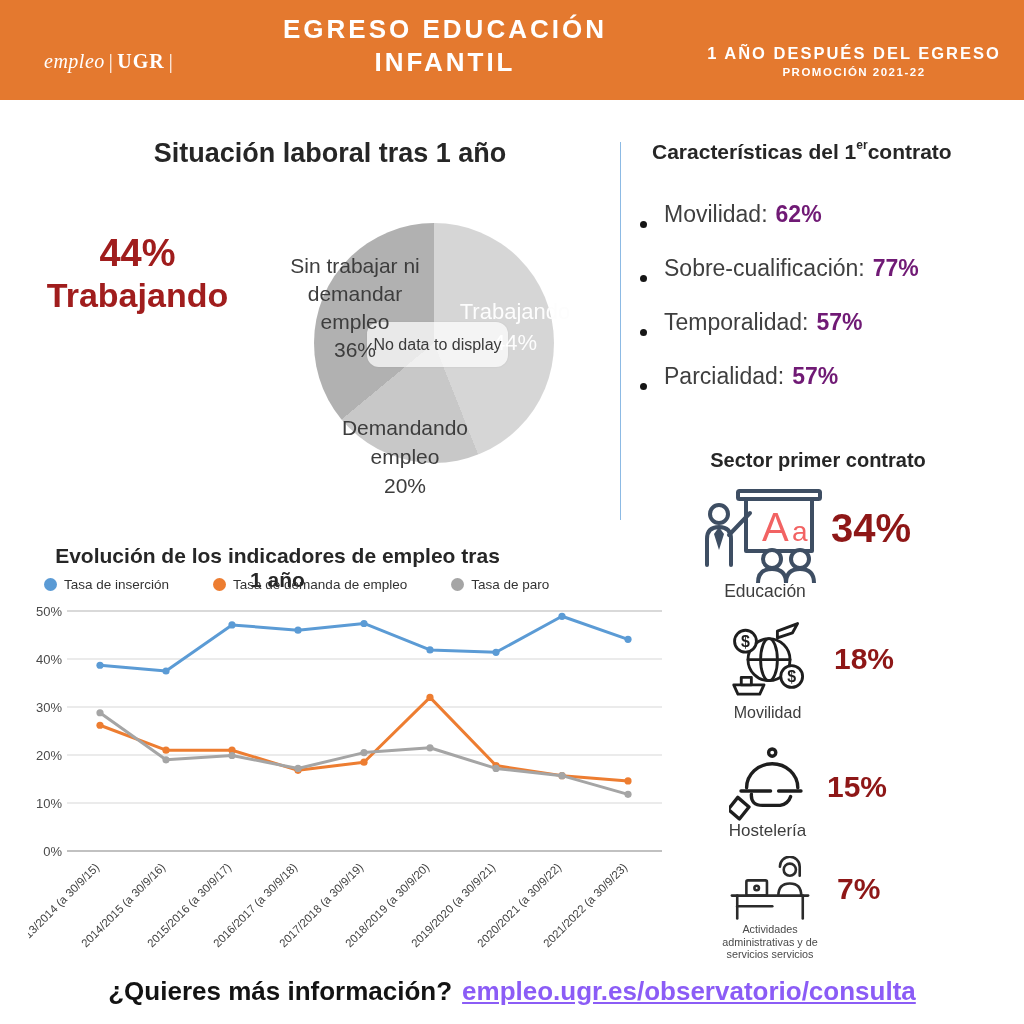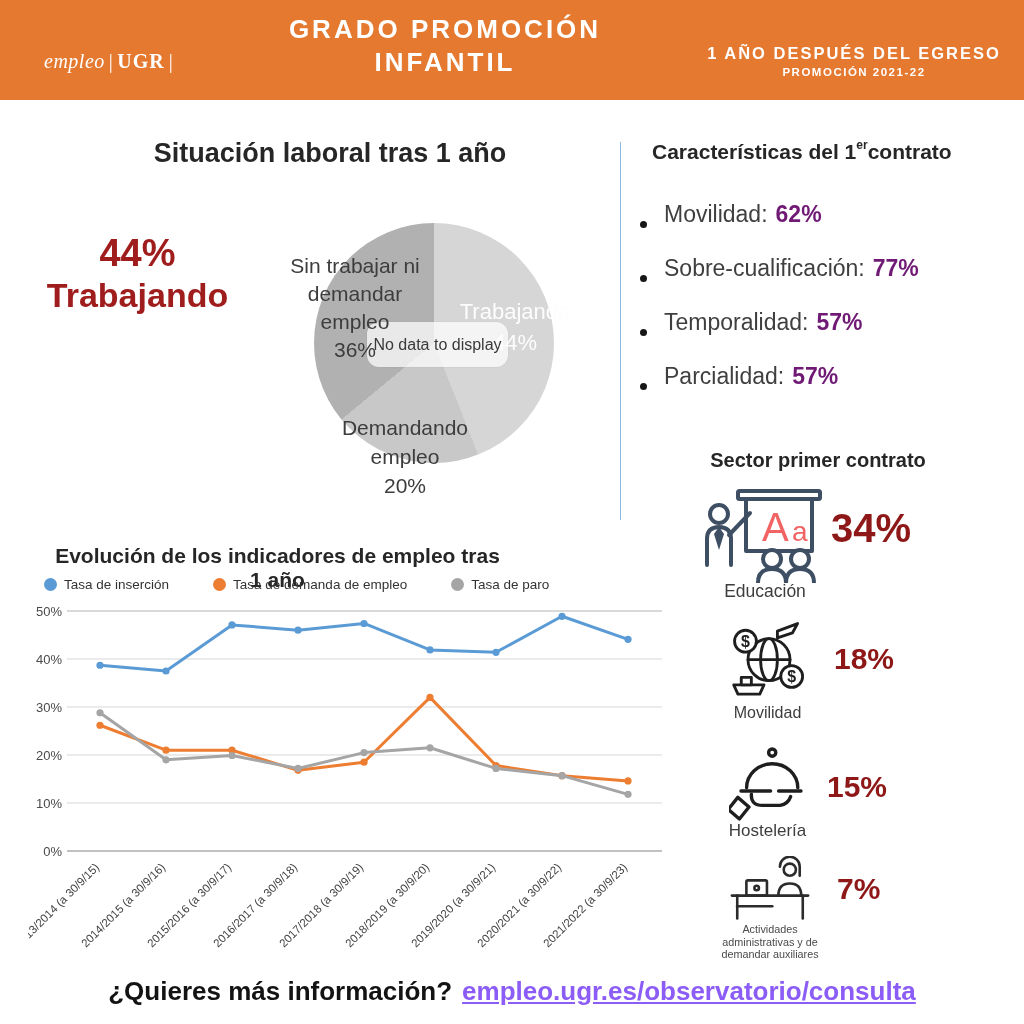--- a/index.html
+++ b/index.html
@@ -69,21 +69,21 @@
 </style>
 </head>
 <body>
 
 <div id="stage">
 
   <div class="abs header" style="background: rgb(228, 121, 47);">
     <div class="abs logo">
       <span class="empleo">empleo</span><span class="bar">|</span><span class="ugr">UGR</span><span class="bar">|</span>
     </div>
-    <div class="abs hdr-title pre">GRADO PROMOCIÓN
+    <div class="abs hdr-title pre">EGRESO EDUCACIÓN
 INFANTIL</div>
     <div class="abs hdr-right">
       <div class="l1">1 AÑO DESPUÉS DEL EGRESO</div>
       <div class="l2">PROMOCIÓN 2021-22</div>
     </div>
   </div>
 
   <div class="abs sec-h sit-h">Situación laboral tras 1 año</div>
   <div class="abs highlight">
     <div class="v">44%</div>
@@ -199,21 +199,21 @@
         <circle cx="37.5" cy="42" r="3"></circle>
         <line x1="5" y1="52" x2="105" y2="52"></line>
         <line x1="12" y1="52" x2="12" y2="82"></line>
         <line x1="98" y1="52" x2="98" y2="82"></line>
         <line x1="12" y1="66" x2="58" y2="66"></line>
       </g>
     </svg>
   </div>
   <div class="abs slabel pre" style="left:700px;top:923px;width:140px;font-size:10.8px;line-height:12.5px;color:#4A4A4A">Actividades
 administrativas y de
-demandar auxiliares</div>
+servicios servicios</div>
   <div class="abs spct" style="left:837px;top:872px;font-size:30px">7%</div>
 
   <div class="abs sec-h chart-title">Evolución de los indicadores de empleo tras 1 año</div>
   <div class="abs legend" id="legend">
       <span class="lg-item">
         <span class="lg-dot" style="background: rgb(91, 155, 213);"></span>
         <span>Tasa de inserción</span>
       </span>
       <span class="lg-item">
         <span class="lg-dot" style="background: rgb(237, 125, 49);"></span>

